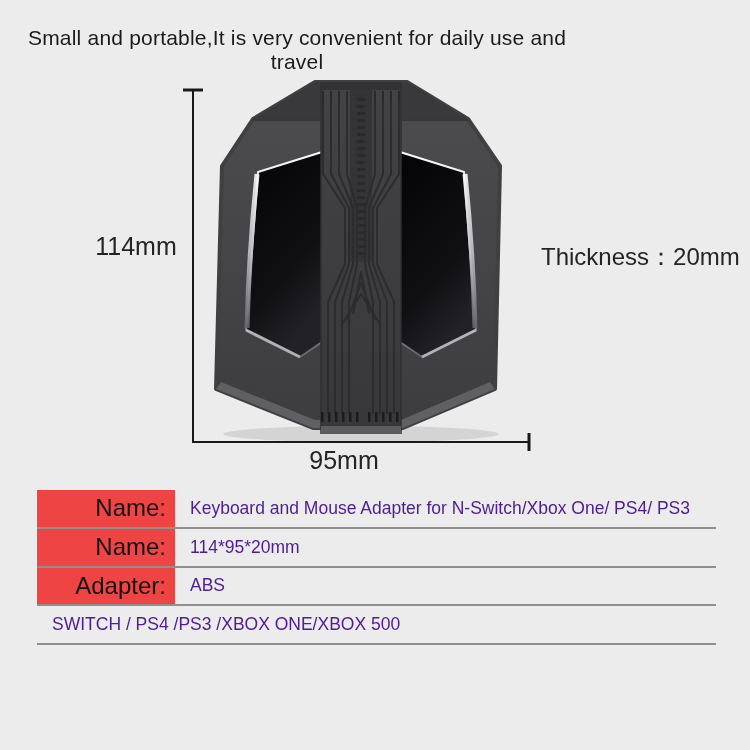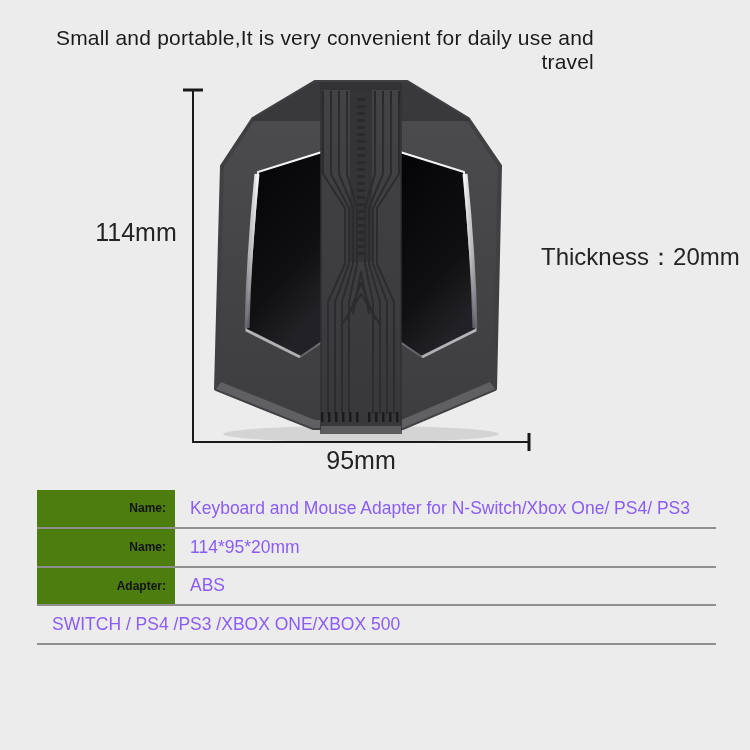--- a/index.html
+++ b/index.html
@@ -7,49 +7,49 @@
     width:750px;height:750px;
     background:#ececec;
     font-family:"Liberation Sans", sans-serif;
     color:#1c1c1c;
     position:relative;
     overflow:hidden;
   }
   .stage{position:absolute;inset:0;}
   .title{
     position:absolute;top:26px;left:0;width:594px;
-    text-align:right;font-size:21px;color:#1b1b1b;
+    text-align:center;font-size:21px;color:#1b1b1b;
     letter-spacing:0.2px;
   }
   .scene{position:absolute;left:0;top:0;}
   .dim-label{
     position:absolute;font-size:25px;color:#242424;
   }
-  .dim-height{left:86px;top:218px;width:100px;text-align:center;}
-  .dim-width{left:311px;top:446px;width:100px;text-align:center;}
+  .dim-height{left:86px;top:232px;width:100px;text-align:center;}
+  .dim-width{left:294px;top:446px;width:100px;text-align:center;}
   .dim-thickness{left:524px;top:241px;font-size:24px;margin-left:17px;}
   .spec-table{
     position:absolute;left:37px;top:490px;width:679px;
   }
   .spec-row{
     display:flex;align-items:stretch;height:38.8px;
     border-bottom:2px solid #8f8f8f;
     box-sizing:border-box;
   }
   .spec-label{
     width:138px;min-width:138px;
-    background:#4d7c0f;
+    background:#ef4444;
     display:flex;align-items:center;justify-content:flex-end;
     padding-right:9px;box-sizing:border-box;
-    font-weight:bold;font-size:12px;color:#141414;
+    font-weight:normal;font-size:24px;color:#141414;
   }
   .spec-value{
     display:flex;align-items:center;
     padding-left:15px;
-    font-size:17.5px;color:#8b5cf6;
+    font-size:17.5px;color:#4c1d95;
     white-space:nowrap;
   }
 </style>
 </head>
 <body>
 
 <div class="stage">
 
   <div class="title">Small and portable,It is very convenient for daily use and travel</div>
 

